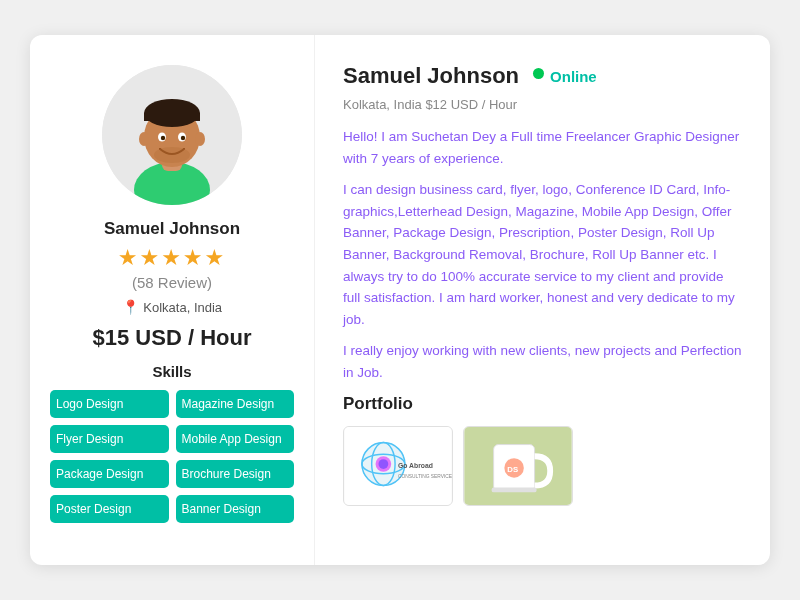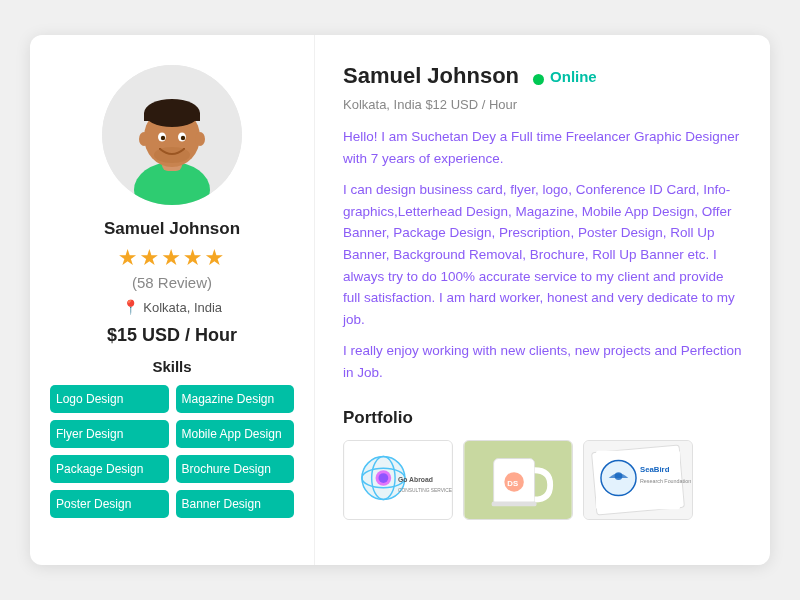--- a/index.html
+++ b/index.html
@@ -71,21 +71,21 @@
       gap: 4px;
       font-size: 13px;
       color: #555;
       margin-bottom: 10px;
     }
     .location-icon {
       color: #888;
       font-size: 14px;
     }
     .rate {
-      font-size: 18px;
+      font-size: 22px;
       font-weight: 700;
       color: #222;
       margin-bottom: 12px;
     }
     .skills-label {
       font-size: 15px;
       font-weight: 700;
       color: #222;
       margin-bottom: 10px;
       align-self: flex-start;
@@ -121,21 +121,21 @@
       gap: 14px;
       margin-bottom: 8px;
     }
     .right-name {
       font-size: 22px;
       font-weight: 700;
       color: #222;
     }
     .online-badge {
       display: flex;
-      align-items: flex-end;
+      align-items: flex-start;
       gap: 6px;
       color: #00bfa5;
       font-size: 15px;
       font-weight: 600;
     }
     .online-dot {
       width: 11px;
       height: 11px;
       border-radius: 50%;
       background: #00c853;
@@ -150,21 +150,20 @@
       font-size: 13.5px;
       color: #8b5cf6;
       line-height: 1.6;
       margin-bottom: 10px;
     }
     .portfolio-label {
       font-size: 17px;
       font-weight: 700;
       color: #222;
       margin-bottom: 12px;
-      margin-top: 14px;
     }
     .portfolio-grid {
       display: flex;
       gap: 10px;
     }
     .portfolio-item {
       width: 110px;
       height: 80px;
       border-radius: 6px;
       overflow: hidden;
@@ -287,32 +286,15 @@
 
           <path d="M72 30 Q88 30 88 45 Q88 60 72 60" fill="none" stroke="white" stroke-width="6"></path>
 
           <rect x="28" y="62" width="46" height="5" rx="2" fill="#e0e0e0"></rect>
 
           <circle cx="51" cy="42" r="10" fill="#ff7043" opacity="0.6"></circle>
           <text x="44" y="46" font-size="8" font-weight="bold" fill="white" font-family="Arial">DS</text>
         </svg>
       </div>
 
-      <div class="portfolio-item">
-        <svg viewBox="0 0 110 80" xmlns="http://www.w3.org/2000/svg">
-          <rect width="110" height="80" fill="#f5f5f5"></rect>
-
-          <rect x="10" y="8" width="90" height="64" rx="3" fill="white" stroke="#ddd" stroke-width="1" transform="rotate(-5 55 40)"></rect>
-          <rect x="12" y="10" width="86" height="60" rx="2" fill="white"></rect>
-
-          <circle cx="35" cy="38" r="18" fill="#e3f2fd"></circle>
-          <circle cx="35" cy="38" r="18" fill="none" stroke="#1565c0" stroke-width="1.5"></circle>
-
-          <path d="M25 38 Q35 28 45 38" fill="#1565c0" opacity="0.7"></path>
-          <circle cx="35" cy="36" r="4" fill="#1565c0" opacity="0.8"></circle>
-
-          <text x="57" y="32" font-size="8" font-weight="bold" fill="#1565c0" font-family="Arial">SeaBird</text>
-          <text x="57" y="43" font-size="5.5" fill="#888" font-family="Arial">Research Foundation</text>
-        </svg>
-      </div>
     </div>
   </div>
 </div>
 
 </body></html>

